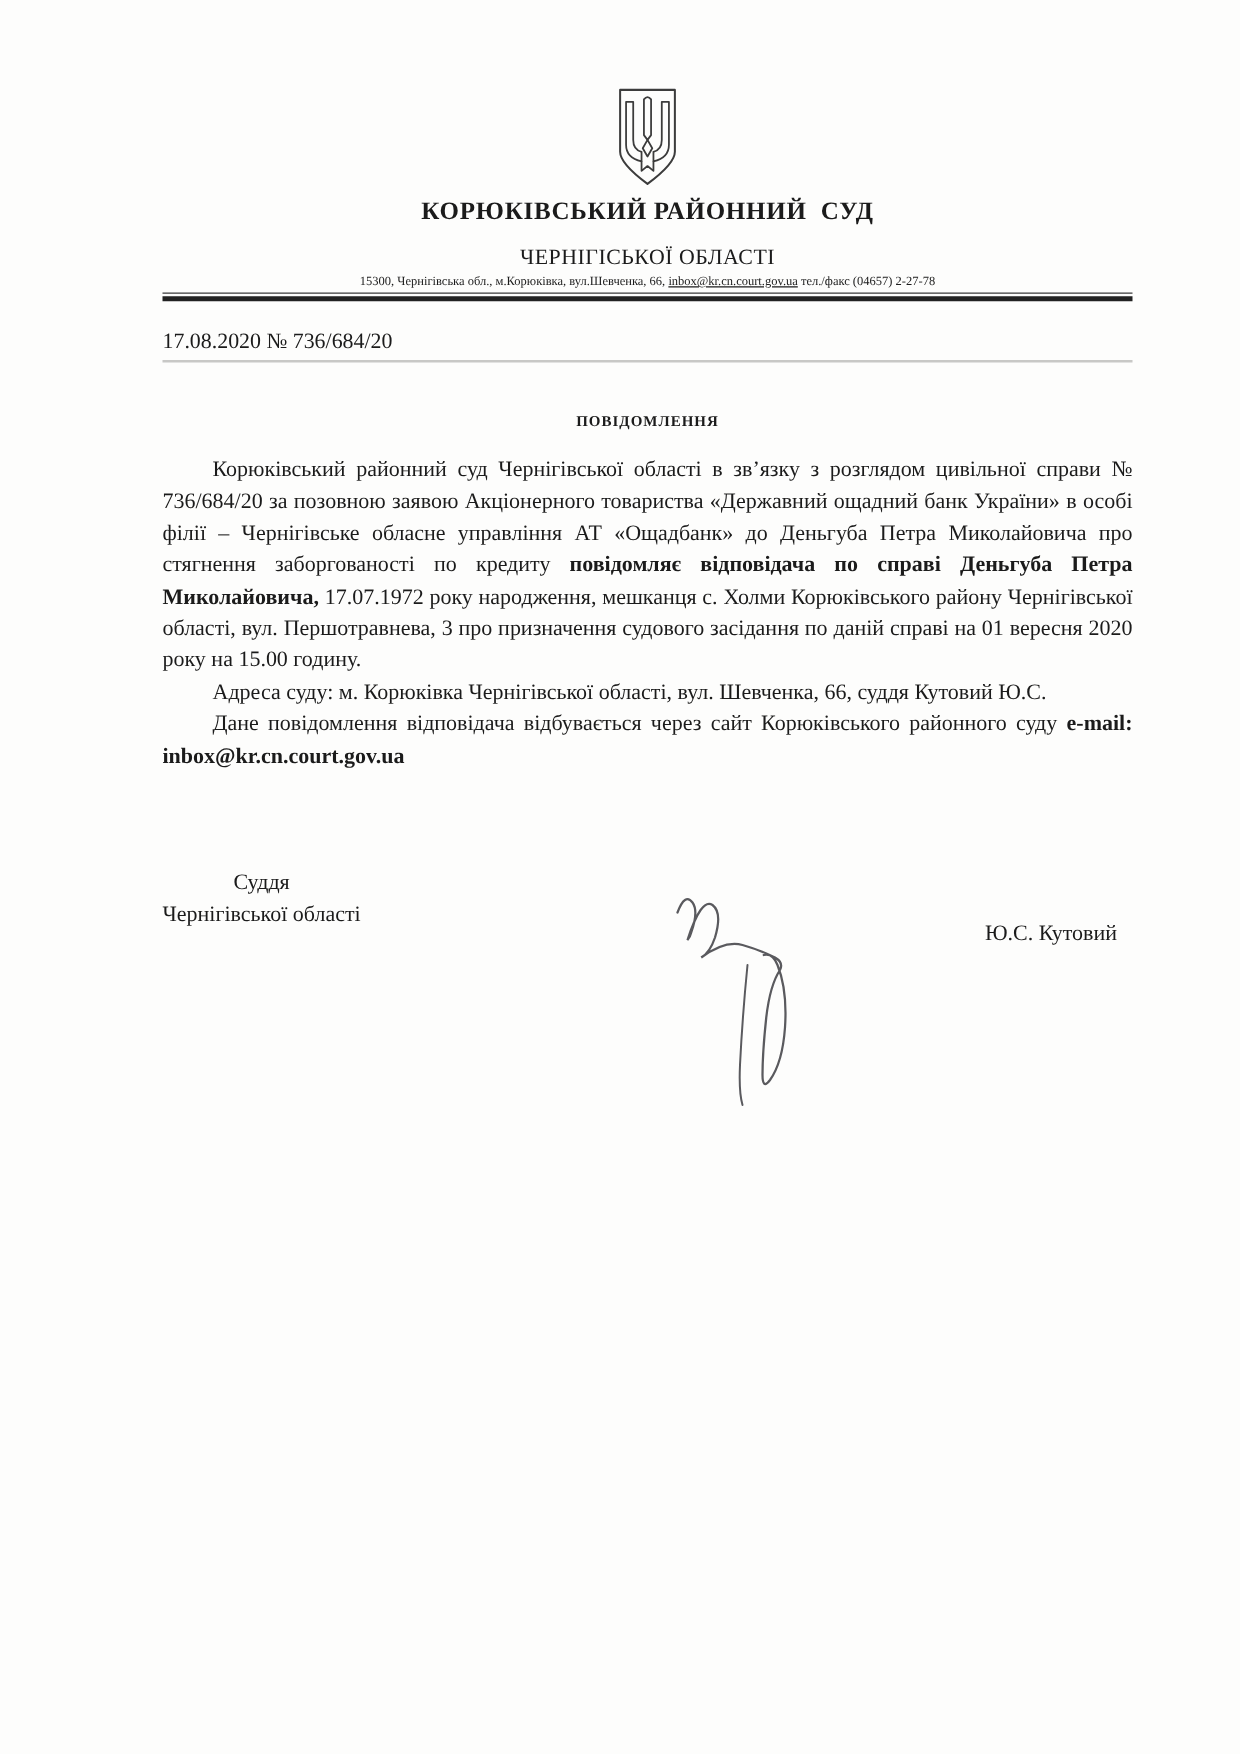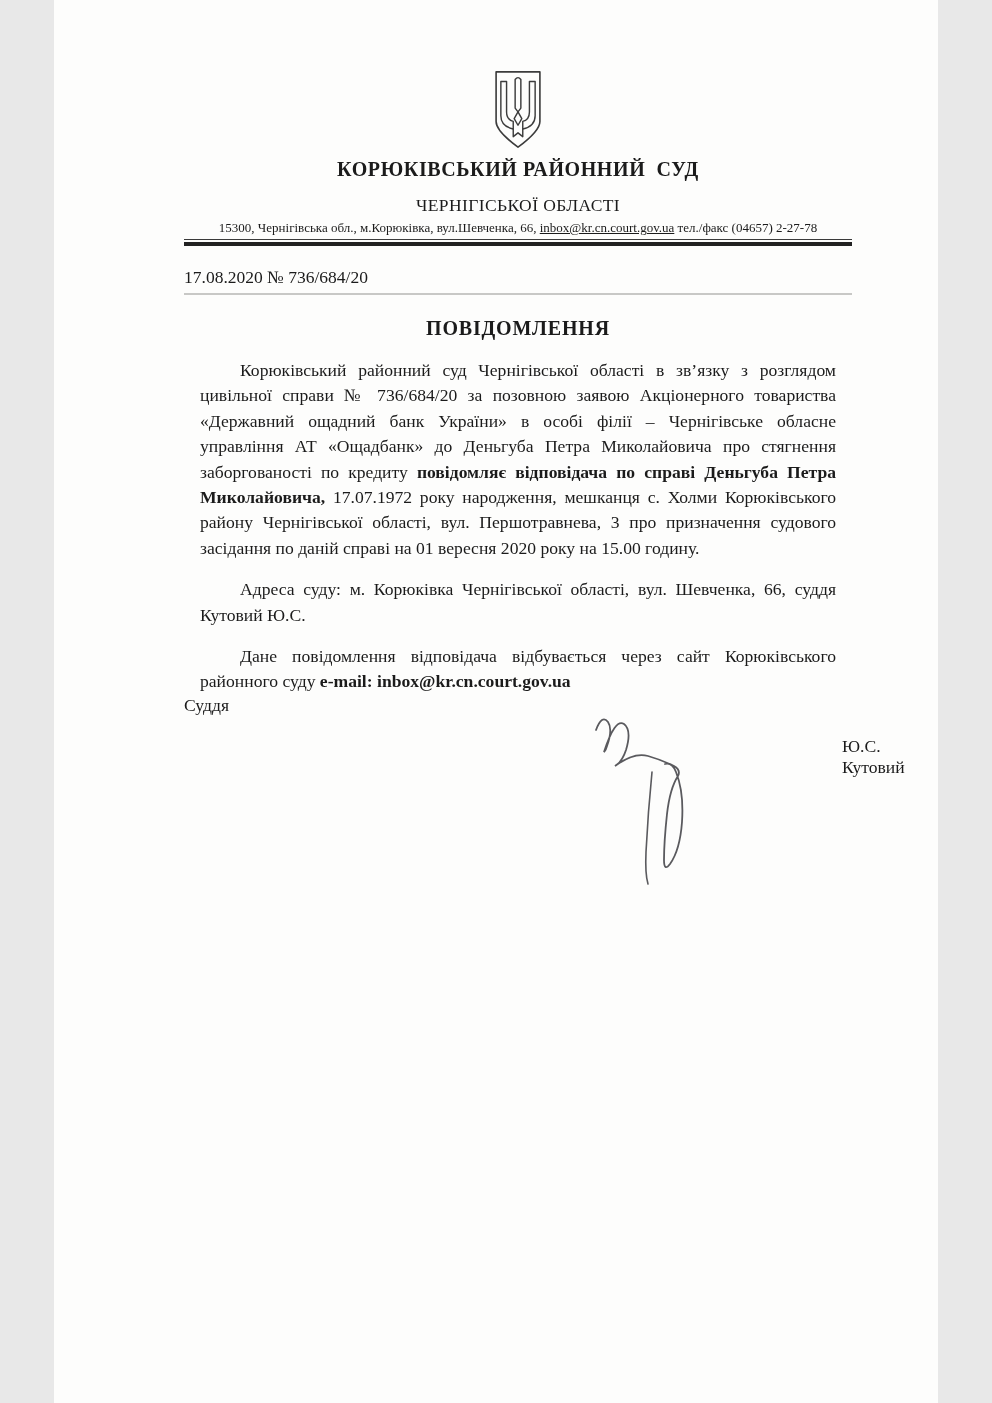--- a/index.html
+++ b/index.html
@@ -1,18 +1,18 @@
 <!DOCTYPE html>
 <html><head>
 <meta charset="utf-8">
 <style>
   html,body{margin:0;padding:0;background:#e8e8e8;}
   .page{
     position:relative;
-    width:884px;height:1403px;
+    width:992px;height:1403px;
     margin:0 auto;
     background:#fdfdfc;
     color:#1b1b1b;
     font-family:"Liberation Serif","DejaVu Serif",serif;
     overflow:hidden;
     box-sizing:border-box;
   }
   .content{
     padding:0 86px 0 130px;
   }
@@ -32,21 +32,21 @@
     white-space:pre;
   }
   .court-region{
     text-align:center;
     font-size:17.5px;
     letter-spacing:0.4px;
     margin-top:14px;
   }
   .address-line{
     text-align:center;
-    font-size:13px;
+    font-size:10px;
     margin-top:4px;
     white-space:nowrap;
   }
   .address-line .email{text-decoration:underline;}
   .rule{
     margin-top:3px;
     border-top:1.5px solid #3a3a3a;
     border-bottom:4px solid #222;
     height:2px;
   }
@@ -56,26 +56,26 @@
   }
   .faint-rule{
     margin-top:5px;
     border-top:2px solid #c8c8c6;
     height:0;
   }
   
   .doc-title{
     text-align:center;
     font-weight:bold;
-    font-size:20px;
+    font-size:12px;
     letter-spacing:0.8px;
-    margin:22px 0 18px 0;
+    margin:40px 0 18px 0;
   }
   .body-text p{
-    margin:16px;
+    margin:0;
     font-size:17.6px;
     line-height:25.4px;
     text-align:justify;
   }
   .body-text p.indent{text-indent:40px;}
   .body-text b{font-weight:bold;}
   
   .sig-role{
     position:absolute;
     left:130px;top:692px;
@@ -134,20 +134,21 @@
     <div class="body-text">
       <p class="indent"><span>Корюківський районний суд Чернігівської області в зв’язку з розглядом цивільної справи № 736/684/20 за позовною заявою Акціонерного товариства «Державний ощадний банк України» в особі філії – Чернігівське обласне управління АТ «Ощадбанк» до Деньгуба Петра Миколайовича про стягнення заборгованості по кредиту </span><b>повідомляє відповідача по справі Деньгуба Петра Миколайовича,</b><span> 17.07.1972 року народження, мешканця с. Холми Корюківського району Чернігівської області, вул. Першотравнева, 3 про призначення судового засідання по даній справі на 01 вересня 2020 року на 15.00 годину.</span></p>
       <p class="indent">Адреса суду: м. Корюківка Чернігівської області, вул. Шевченка, 66, суддя Кутовий Ю.С.</p>
       <p class="indent"><span>Дане повідомлення відповідача відбувається через сайт Корюківського районного суду </span><b>e-mail: inbox@kr.cn.court.gov.ua</b></p>
     </div>
 
   </div>
 
   <div class="sig-role">
     <div>Суддя</div>
+    <div>Чернігівської області</div>
   </div>
 
   <div class="sig-scribble">
     <svg width="150" height="185" viewBox="0 0 150 185" aria-hidden="true">
       <path d="M14,28 Q20,12 26,20 Q31,27 25,44 Q24,48 22,50 Q33,16 42,22 Q50,28 44,48 Q40,60 33,64 Q52,50 66,54 Q80,58 92,64 Q99,68 96,74 Q88,86 85,112 Q82,140 82,158 Q82,170 88,162 Q98,148 100,120 Q102,90 94,70 Q90,60 83,62" fill="none" stroke="#5a5a5e" stroke-width="1.8" stroke-linecap="round"></path>
       <path d="M70,70 Q66,110 64,150 Q63,172 66,182" fill="none" stroke="#5a5a5e" stroke-width="1.6" stroke-linecap="round"></path>
     </svg>
   </div>
 
   <div class="sig-name">Ю.С. Кутовий</div>

